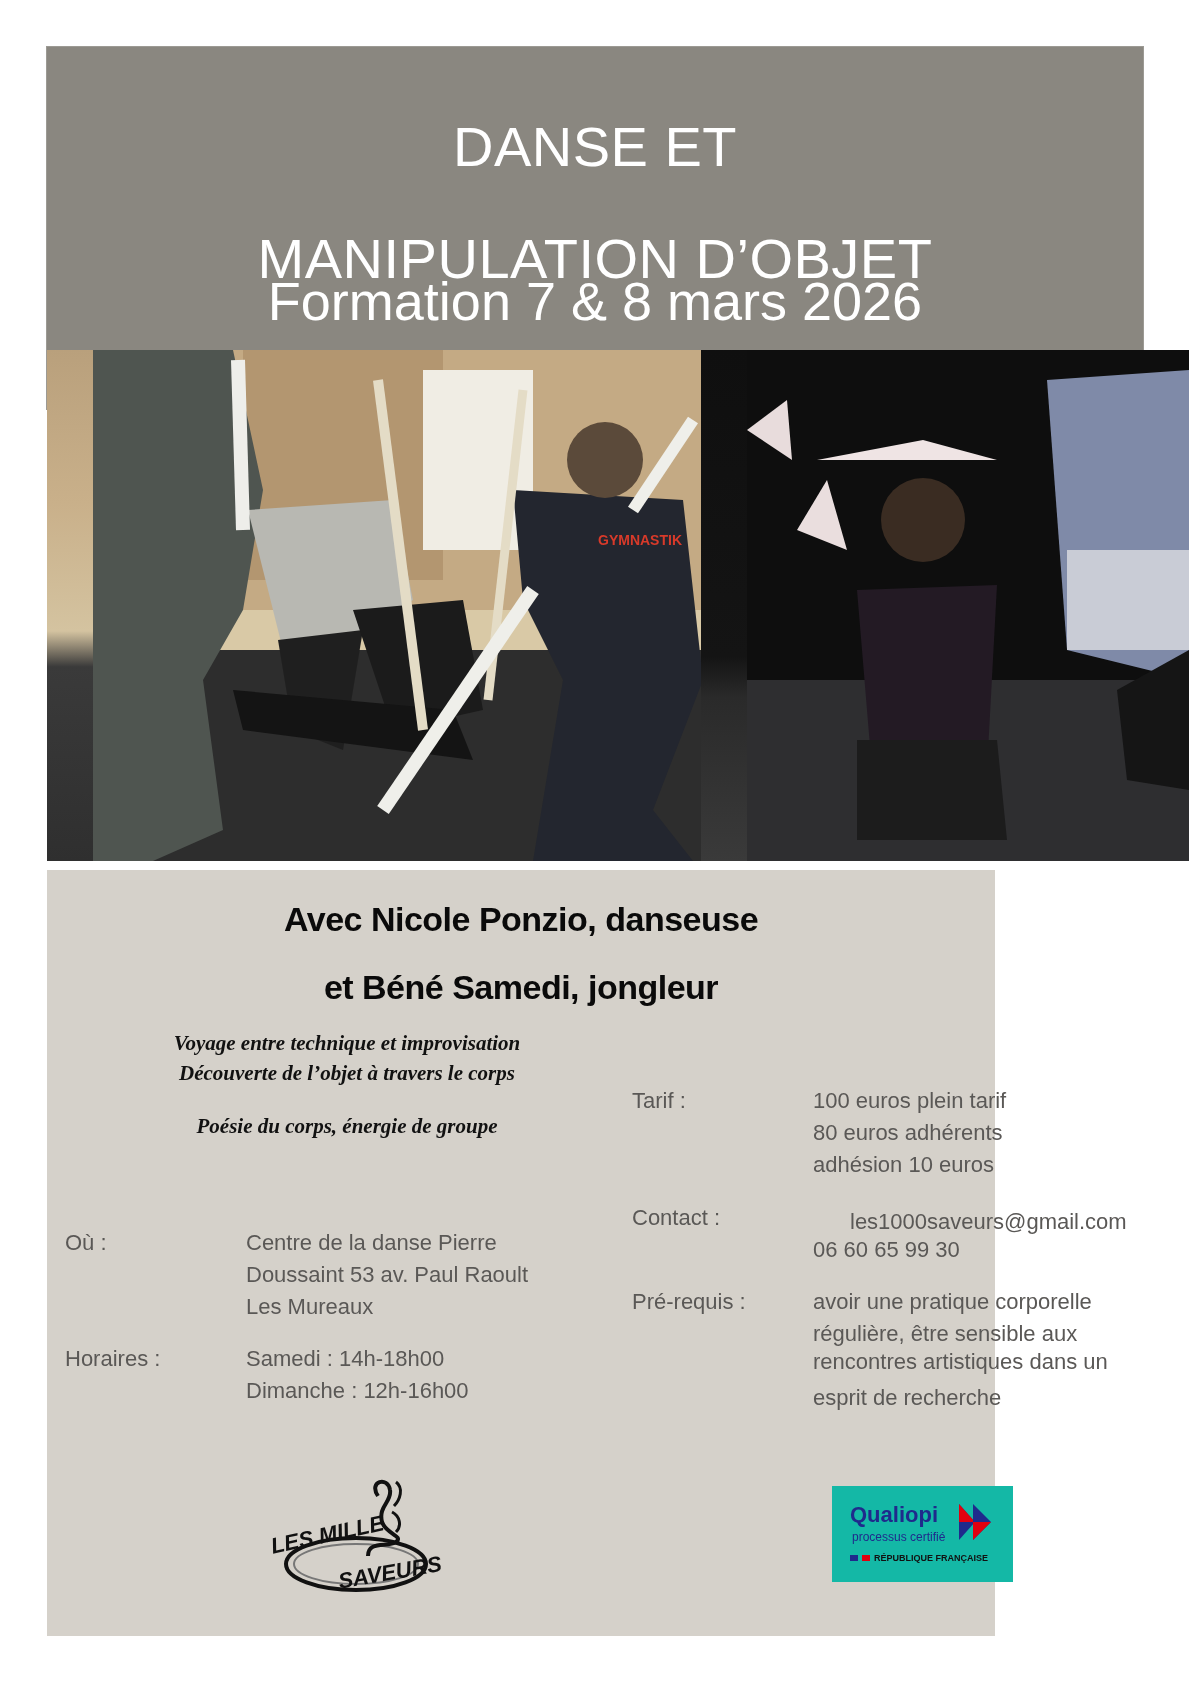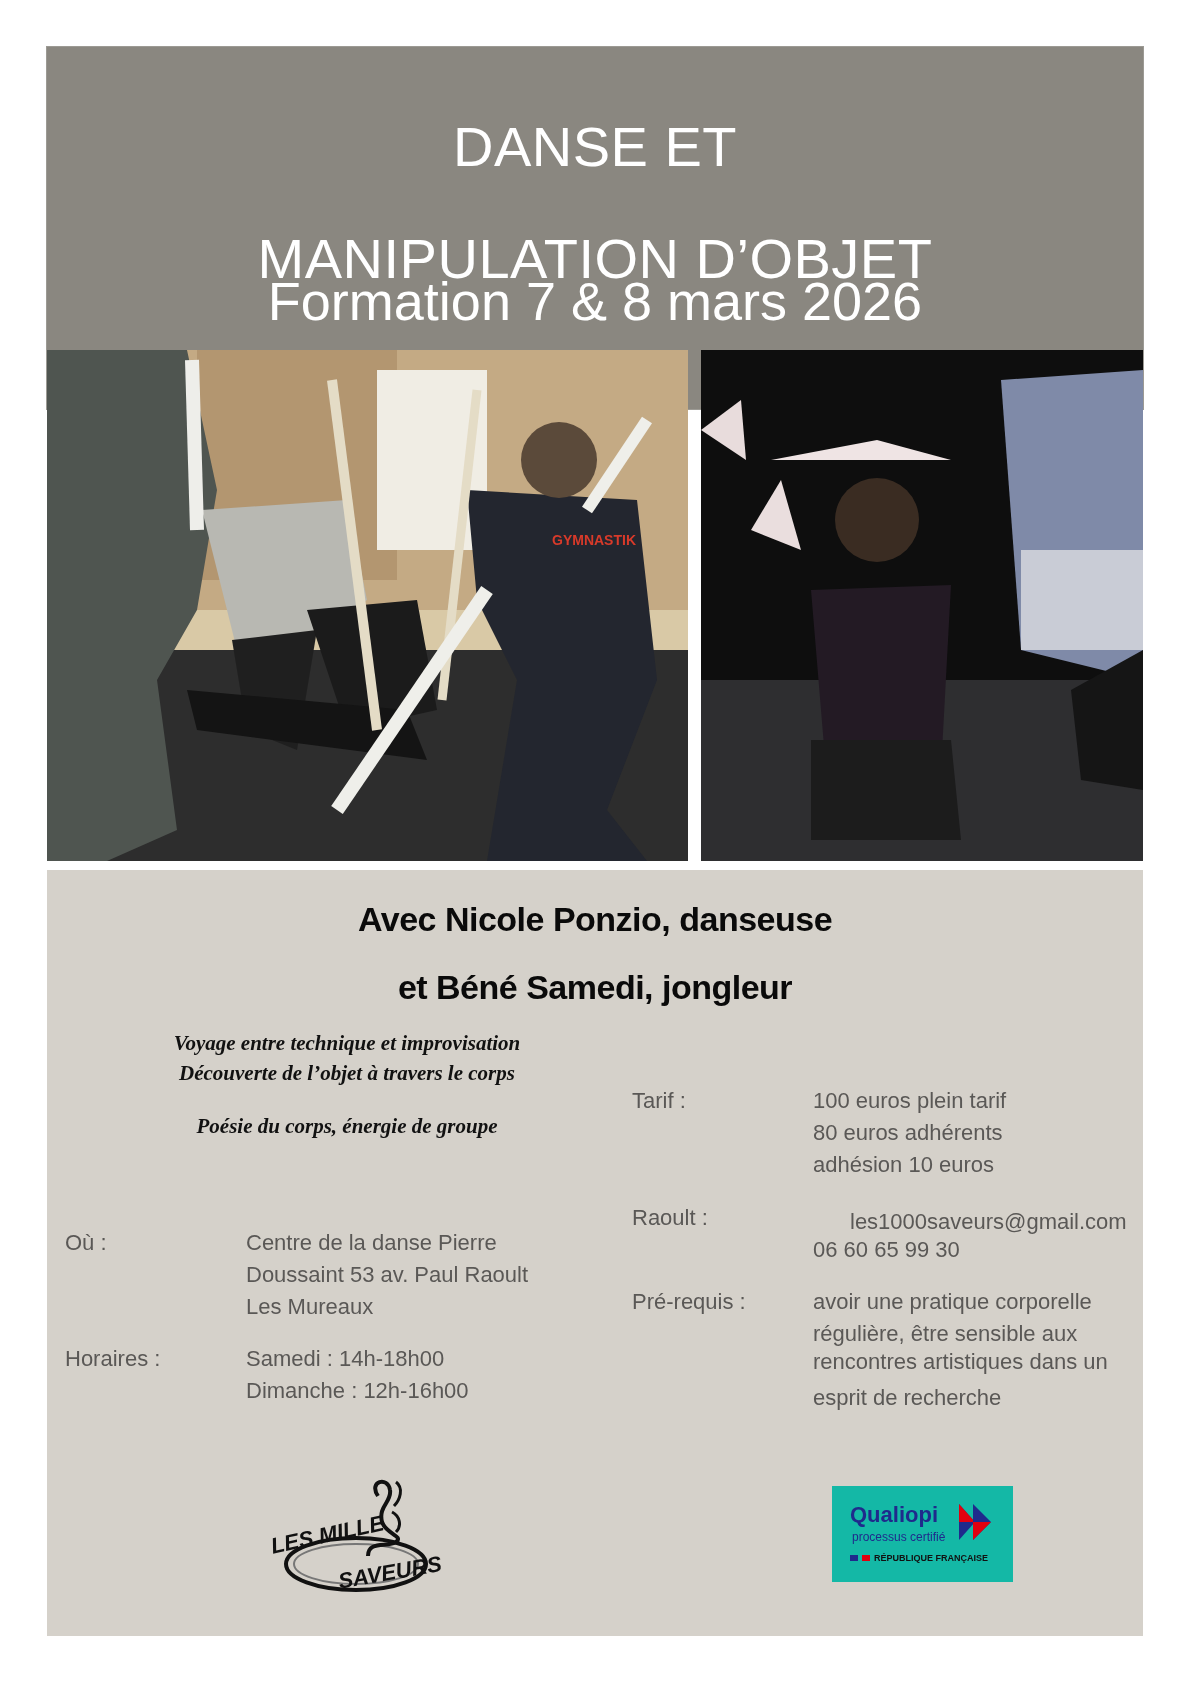--- a/index.html
+++ b/index.html
@@ -3,24 +3,24 @@
 <meta charset="utf-8">
 <style>
   html, body { margin:0; padding:0; }
   body { width:1190px; height:1684px; background:#ffffff; position:relative; overflow:hidden;
          font-family:"Liberation Sans", "DejaVu Sans", sans-serif; }
   .header { position:absolute; left:47px; top:47px; width:1096px; height:362px; background:#8a8780;
             color:#ffffff; text-align:center; box-shadow:0 0 0 1px #9c9a94; }
   .header .t1 { position:absolute; left:0; right:0; top:70px; font-size:56px; line-height:60px; letter-spacing:0.5px; }
   .header .t2 { position:absolute; left:0; right:0; top:150px; font-size:56px; line-height:60px; letter-spacing:0.5px;margin-top:32px; }
   .header .t3 { position:absolute; left:0; right:0; top:224px; font-size:54px; line-height:60px; }
-  .photo { position:absolute; top:350px; height:511px; overflow:hidden; }
+  .photo { position:absolute; top:350px; height:511px; overflow:hidden;padding-left:46px; }
   .photo.left { left:47px; width:641px; background:linear-gradient(180deg,#b9a07c 0%,#c9b08a 30%,#d4c3a0 55%,#3a3a3a 62%,#2f2f2f 100%); }
   .photo.right { left:701px; width:442px; background:linear-gradient(180deg,#0f0f0f 0%,#141414 60%,#2a2a2a 68%,#3a3a3a 100%); }
-  .panel { position:absolute; left:47px; top:870px; width:1096px; height:766px; background:#d5d1ca; }
+  .panel { position:absolute; left:47px; top:870px; width:948px; height:766px; background:#d5d1ca; }
   .with1, .with2 { position:absolute; left:0; right:0; text-align:center; font-weight:bold; font-size:34px; color:#0a0a0a; letter-spacing:-0.5px; }
   .with1 { top:30px; }
   .with2 { top:98px; }
   .desc { position:absolute; left:0; width:600px; text-align:center; font-family:"Liberation Serif","DejaVu Serif",serif;
           font-style:italic; font-weight:bold; font-size:21px; color:#111; line-height:30px; }
   .row { position:absolute; font-size:22px; color:#5a5856; line-height:32px; }
   .row .lbl { position:absolute; left:0; top:0; white-space:nowrap; }
   .row .val { position:absolute; left:181px; top:0; white-space:nowrap; }
   .logo-mille { position:absolute; left:228px; top:1476px; width:230px; height:120px; }
   .qualiopi { position:absolute; left:832px; top:1486px; width:181px; height:96px; background:#14b8a6; }
@@ -101,21 +101,21 @@
     <div class="val" style="top:32px;">Dimanche : 12h-16h00</div>
   </div>
 
   <div class="row" style="left:585px; top:215px; width:500px; height:100px;">
     <div class="lbl">Tarif :</div>
     <div class="val" style="top:0;">100 euros plein tarif</div>
     <div class="val" style="top:32px;">80 euros adhérents</div>
     <div class="val" style="top:64px;">adhésion 10 euros</div>
   </div>
   <div class="row" style="left:585px; top:332px; width:500px; height:70px;">
-    <div class="lbl">Raoult :</div>
+    <div class="lbl">Contact :</div>
     <div class="val" style="top:4px;margin-left:37px;">les1000saveurs@gmail.com</div>
     <div class="val" style="top:32px;">06 60 65 99 30</div>
   </div>
   <div class="row" style="left:585px; top:416px; width:500px; height:130px;">
     <div class="lbl">Pré-requis :</div>
     <div class="val" style="top:0;">avoir une pratique corporelle</div>
     <div class="val" style="top:32px;">régulière, être sensible aux</div>
     <div class="val" style="top:60px;">rencontres artistiques dans un</div>
     <div class="val" style="top:96px;">esprit de recherche</div>
   </div>

